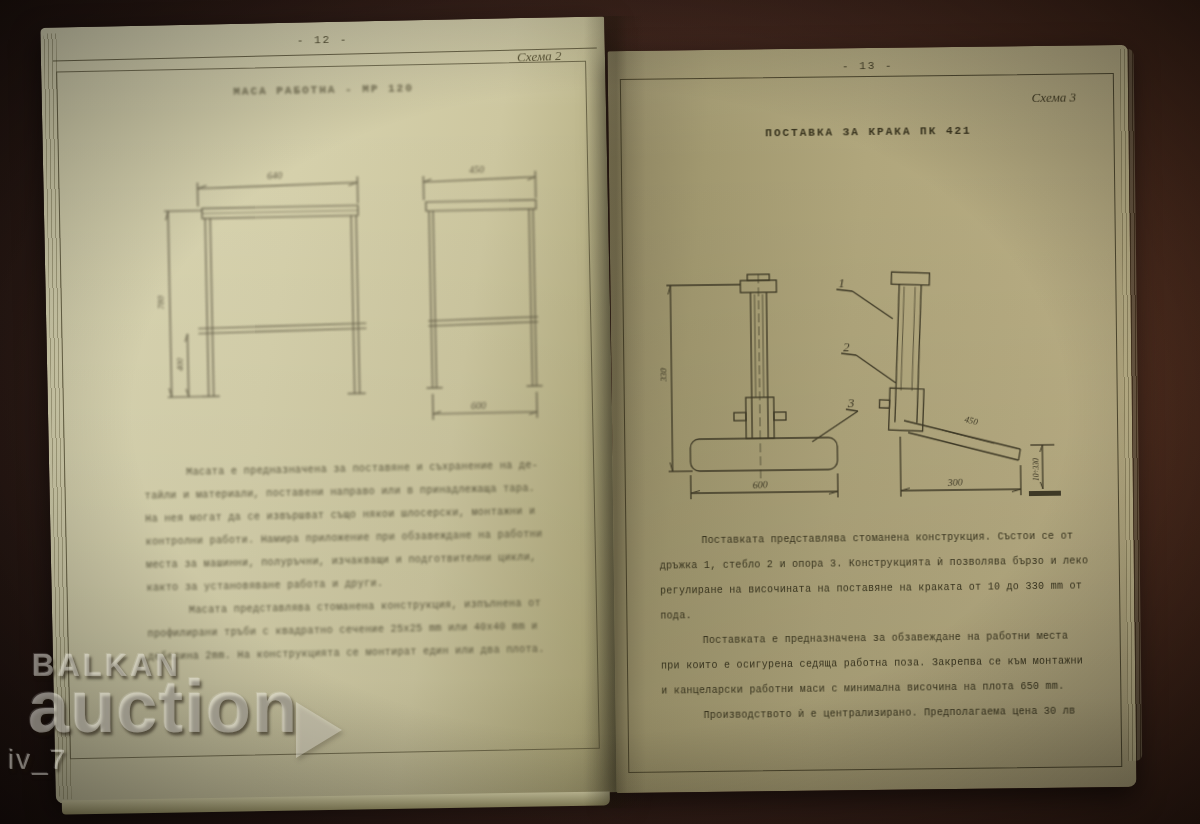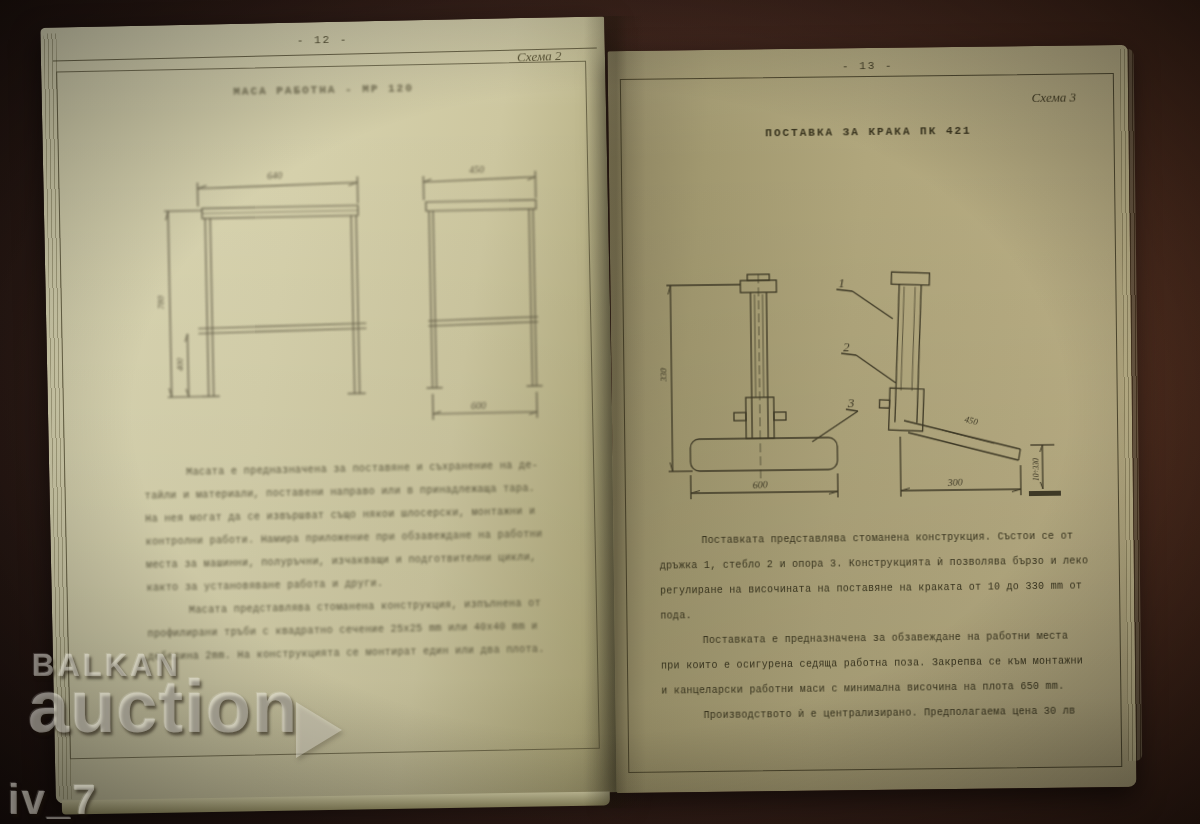--- a/index.html
+++ b/index.html
@@ -78,21 +78,21 @@
   .watermark{position:absolute;left:0;top:636px;z-index:20;pointer-events:none;
     color:rgba(238,236,226,.42);
     text-shadow:2px 3px 3px rgba(25,18,10,.55), -1px -1px 1px rgba(255,255,252,.18);
     filter:blur(.3px);}
   .wm-balkan{position:absolute;left:32px;top:12px;font-size:31px;font-weight:bold;letter-spacing:3px;}
   .wm-auction{position:absolute;left:4px;top:28px;font-size:74px;font-weight:bold;letter-spacing:1px;margin-left:24px;}
   .wm-play{position:absolute;left:296px;top:66px;width:0;height:0;
     border-top:28px solid transparent;border-bottom:28px solid transparent;
     border-left:46px solid rgba(238,236,226,.40);
     filter:drop-shadow(2px 3px 2px rgba(25,18,10,.5));}
-  .wm-iv{position:absolute;left:8px;top:108px;font-size:42px;font-weight:bold;letter-spacing:2px;margin-top:32px;}
+  .wm-iv{position:absolute;left:8px;top:108px;font-size:28px;font-weight:normal;letter-spacing:2px;}
 </style>
 </head>
 <body>
 
 <div class="photo">
 
   <div class="page page-left">
     <div class="fore-edge"></div>
     <div class="bottom-stack"></div>
 

